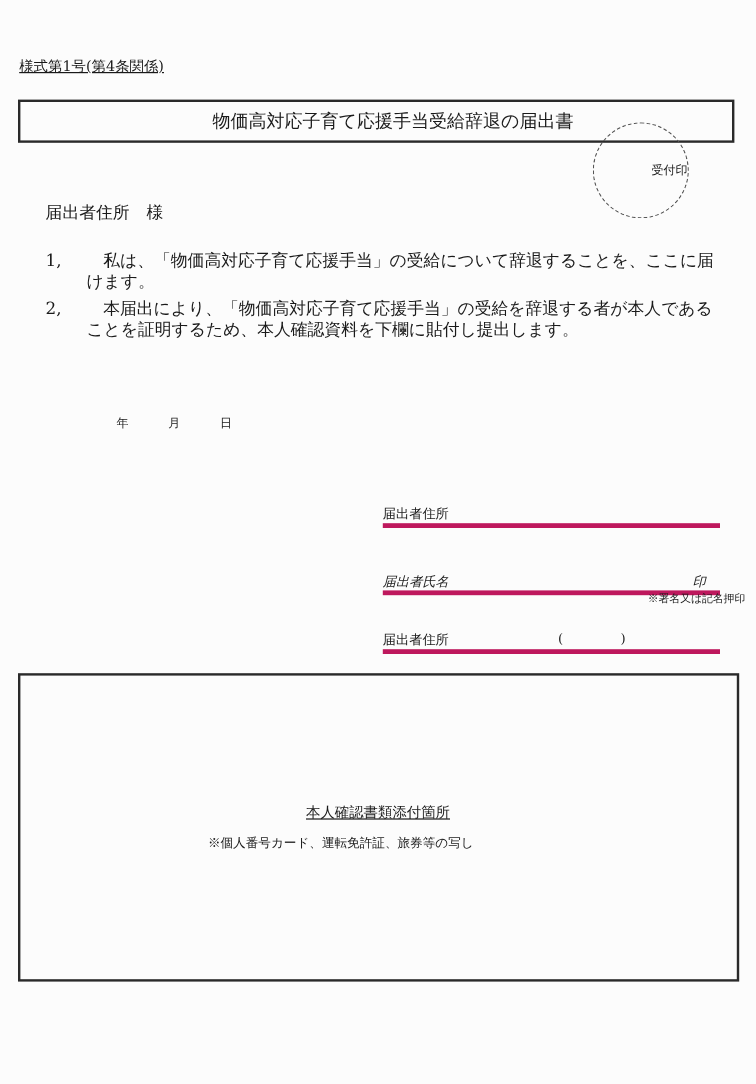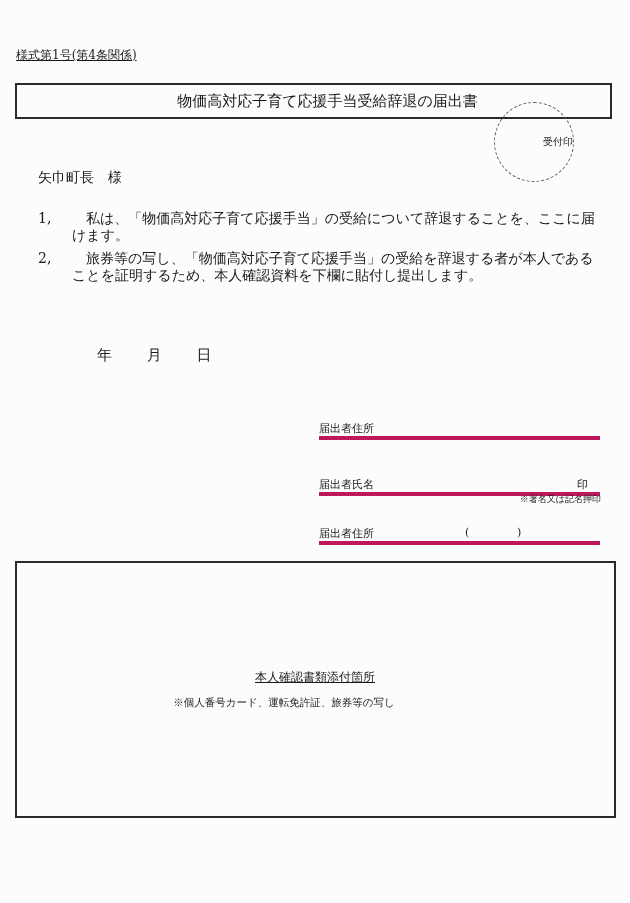--- a/index.html
+++ b/index.html
@@ -9,27 +9,27 @@
   .form-no { left:16px; top:47px; font-size:12px;text-decoration:underline; }
   .title-box { left:15px; top:83px; width:597px; height:36px; border:2px solid #2a2a2a; box-sizing:border-box;
                display:flex; align-items:center; justify-content:center; font-size:15px;padding-left:28px; }
   .stamp { left:494px; top:102px; width:80px; height:80px; border:1px dashed #555; border-radius:50%;
            box-sizing:border-box; display:flex; align-items:center; justify-content:flex-end; font-size:10px; }
   .addressee { left:38px; top:169px; font-size:14px; }
   .items { left:38px; top:210px; width:560px; font-size:14px; line-height:17px; }
   .item { display:flex; margin-bottom:6px; }
   .item .num { width:23px; flex:none; }
   .item .txt { flex:1; text-indent:1em; margin-left:11px; }
-  .date { left:97px; top:346px; font-size:15px; }
+  .date { left:97px; top:346px; font-size:10px; }
   .date span { margin-right:30px; }
   .field { left:319px; width:281px; font-size:11px; border-bottom:4px solid #be185d; padding-bottom:1px; height:14px; }
   .f-addr { top:421px; }
-  .f-name { top:477px; }
+  .f-name { top:477px;font-style:italic; }
   .f-name .seal { position:absolute; right:12px; top:0; }
-  .note { left:468px; top:493px; font-size:9px; width:133px; text-align:right; }
+  .note { left:488px; top:493px; font-size:9px; width:133px; text-align:right; }
   .f-contact { top:526px; }
   .f-contact .paren-open { position:absolute; left:146px; }
   .f-contact .paren-close { position:absolute; left:198px; }
   .attach-box { left:15px; top:561px; width:601px; height:257px; border:2px solid #2a2a2a; box-sizing:border-box; }
   .attach-title { left:0; top:669px; width:630px; text-align:center; font-size:12px; }
   .attach-title span { text-decoration:underline; }
   .attach-note { left:0; top:696px; width:568px; text-align:center; font-size:10.5px; }
 </style>
 </head>
 <body>
@@ -37,30 +37,30 @@
 <div class="abs form-no">様式第1号(第4条関係)</div>
 
 <div class="abs title-box">
   <span>物価高対応子育て応援手当受給辞退の届出書</span>
 </div>
 
 <div class="abs stamp">
   <span>受付印</span>
 </div>
 
-<div class="abs addressee">矢巾町長　様</div>
+<div class="abs addressee">届出者住所　様</div>
 
 <div class="abs items">
   <div class="item">
     <span class="num">1,</span>
     <span class="txt">私は、「物価高対応子育て応援手当」の受給について辞退することを、ここに届けます。</span>
   </div>
   <div class="item">
     <span class="num">2,</span>
-    <span class="txt">旅券等の写し、「物価高対応子育て応援手当」の受給を辞退する者が本人であることを証明するため、本人確認資料を下欄に貼付し提出します。</span>
+    <span class="txt">本届出により、「物価高対応子育て応援手当」の受給を辞退する者が本人であることを証明するため、本人確認資料を下欄に貼付し提出します。</span>
   </div>
 </div>
 
 <div class="abs date">
   <span>年</span>
   <span>月</span>
   <span>日</span>
 </div>
 
 <div class="abs field f-addr">

